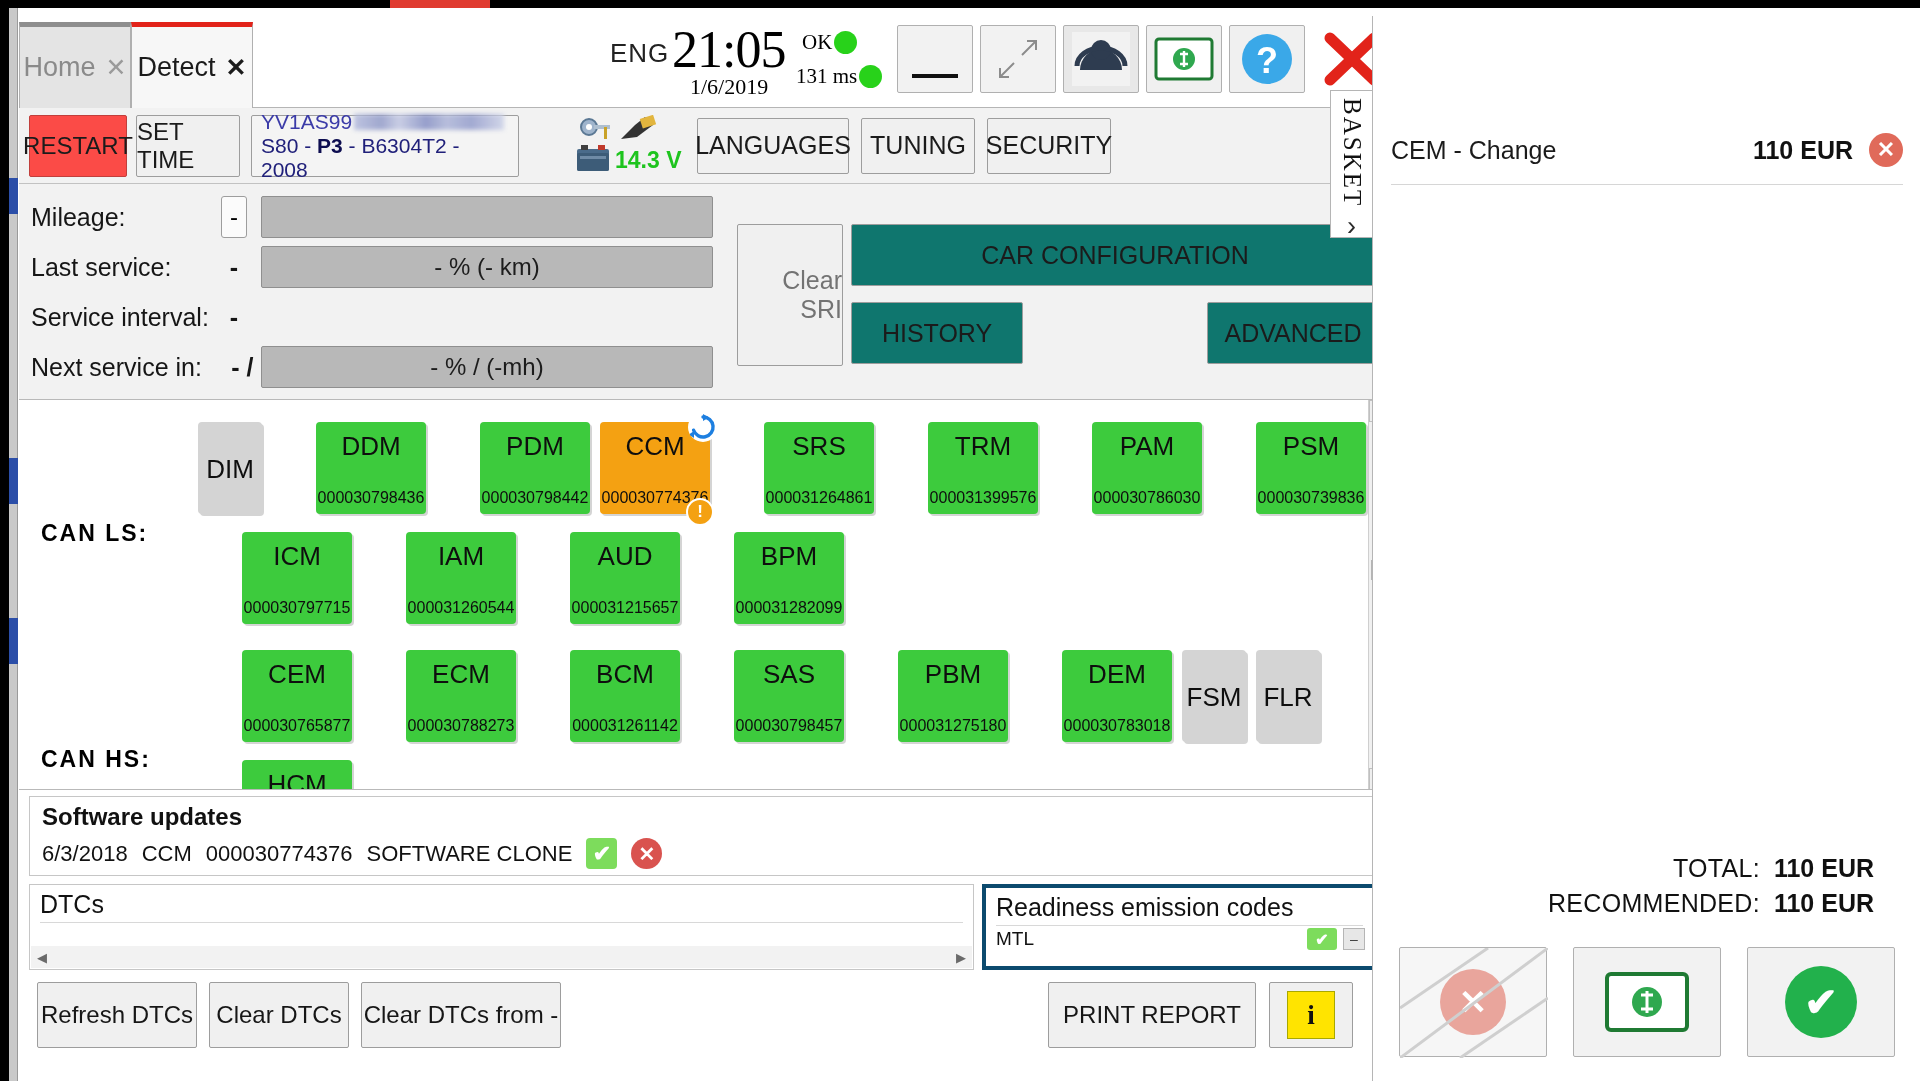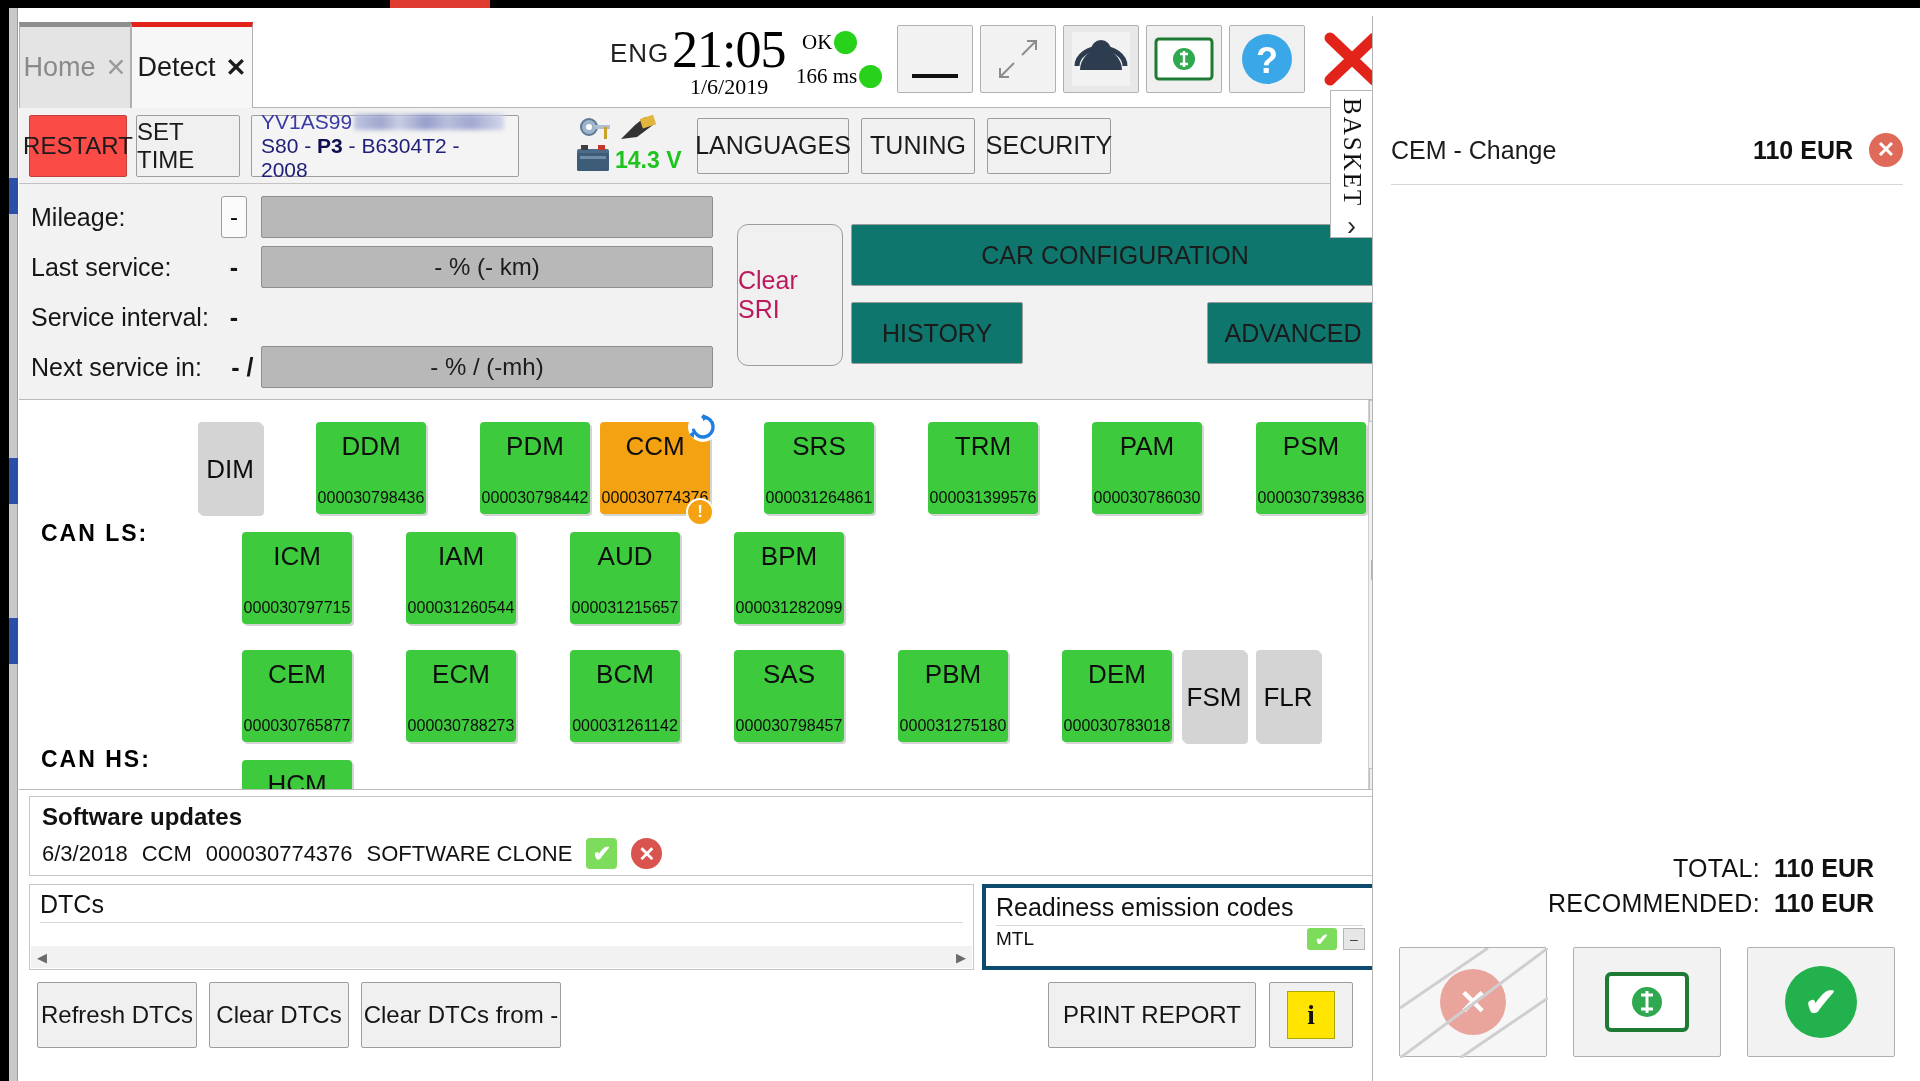--- a/index.html
+++ b/index.html
@@ -124,23 +124,23 @@
   .svc-bar {
     margin-left:14px; width:452px; height:42px;
     background:#b8b8b8; border:1px solid #8f8f8f;
     display:flex; align-items:center; justify-content:center;
     font-size:24px; color:#1c1c1c; border-radius:2px;
   }
   .svc-bar.empty { color:transparent; }
 
   .clear-sri {
     position:absolute; left:718px; top:40px; width:106px; height:142px;
-    border:1px solid #9d9d9d; background:#f0f0f0; border-radius:11px;
-    display:flex; align-items:center; justify-content:center;
-    font-size:25px; color:#be185d; cursor:pointer;
+    border:1px solid #9d9d9d; background:#f0f0f0; border-radius:2px;
+    display:flex; align-items:center; justify-content:center;
+    font-size:25px; color:#737373; cursor:pointer;text-align:right;
   }
   .cfg-btn {
     position:absolute; border:1px solid #9d9d9d; background:#0f766e;
     display:flex; align-items:center; justify-content:center;
     font-size:25px; color:#1b1b1b; cursor:pointer; border-radius:2px;
   }
   .cfg-car { left:832px; top:40px; width:528px; height:62px; }
   .cfg-hist { left:832px; top:118px; width:172px; height:62px; }
   .cfg-adv  { left:1188px; top:118px; width:172px; height:62px; }
 
@@ -326,21 +326,21 @@
           <div class="eng">ENG</div>
           <div class="time-big">21:05</div>
           <div class="date-small">1/6/2019</div>
         </div>
         <div class="status-block">
           <div class="st-row a">
             <span class="st-label">OK</span>
             <span class="led"></span>
           </div>
           <div class="st-row b">
-            <span class="st-label">166 ms</span>
+            <span class="st-label">131 ms</span>
             <span class="led"></span>
           </div>
         </div>
 
         <div class="hdr-btn plain">
           <span class="minimize-bar"></span>
         </div>
         <div class="hdr-btn plain">
           <svg width="52" height="52" viewBox="0 0 52 52">
             <g stroke="#8c8c8c" stroke-width="2" fill="none">

